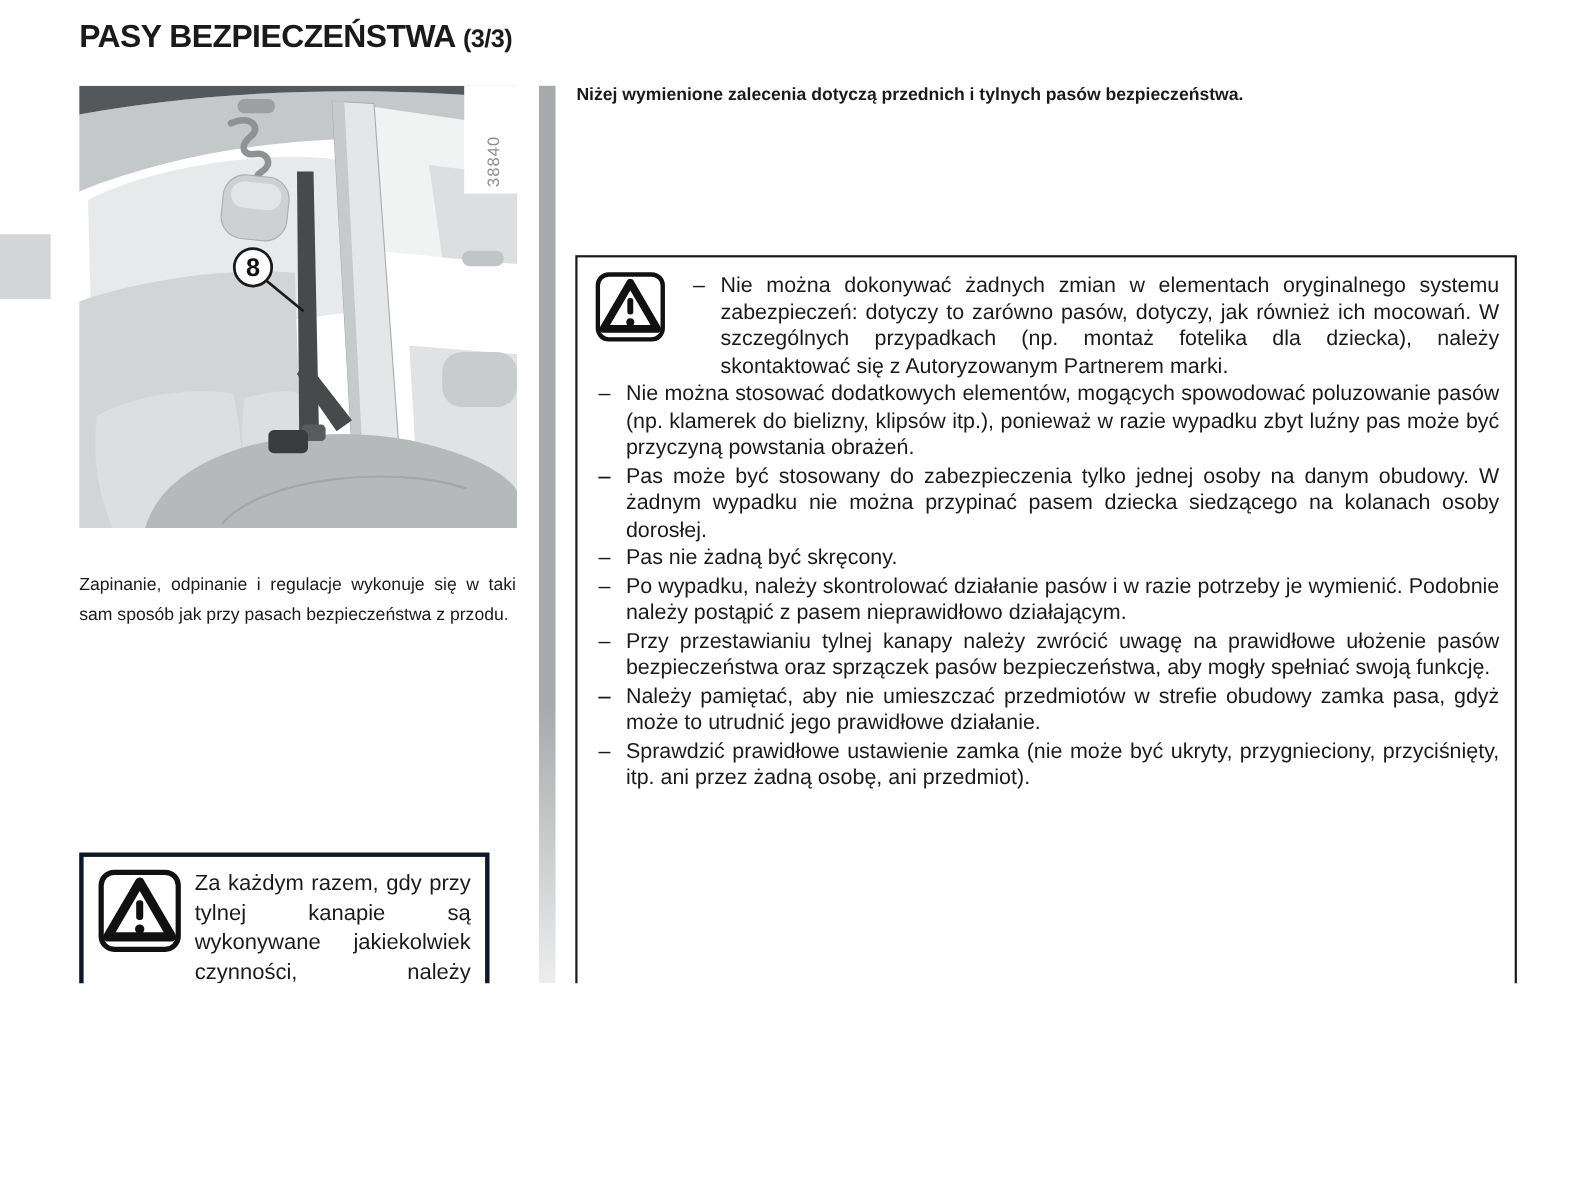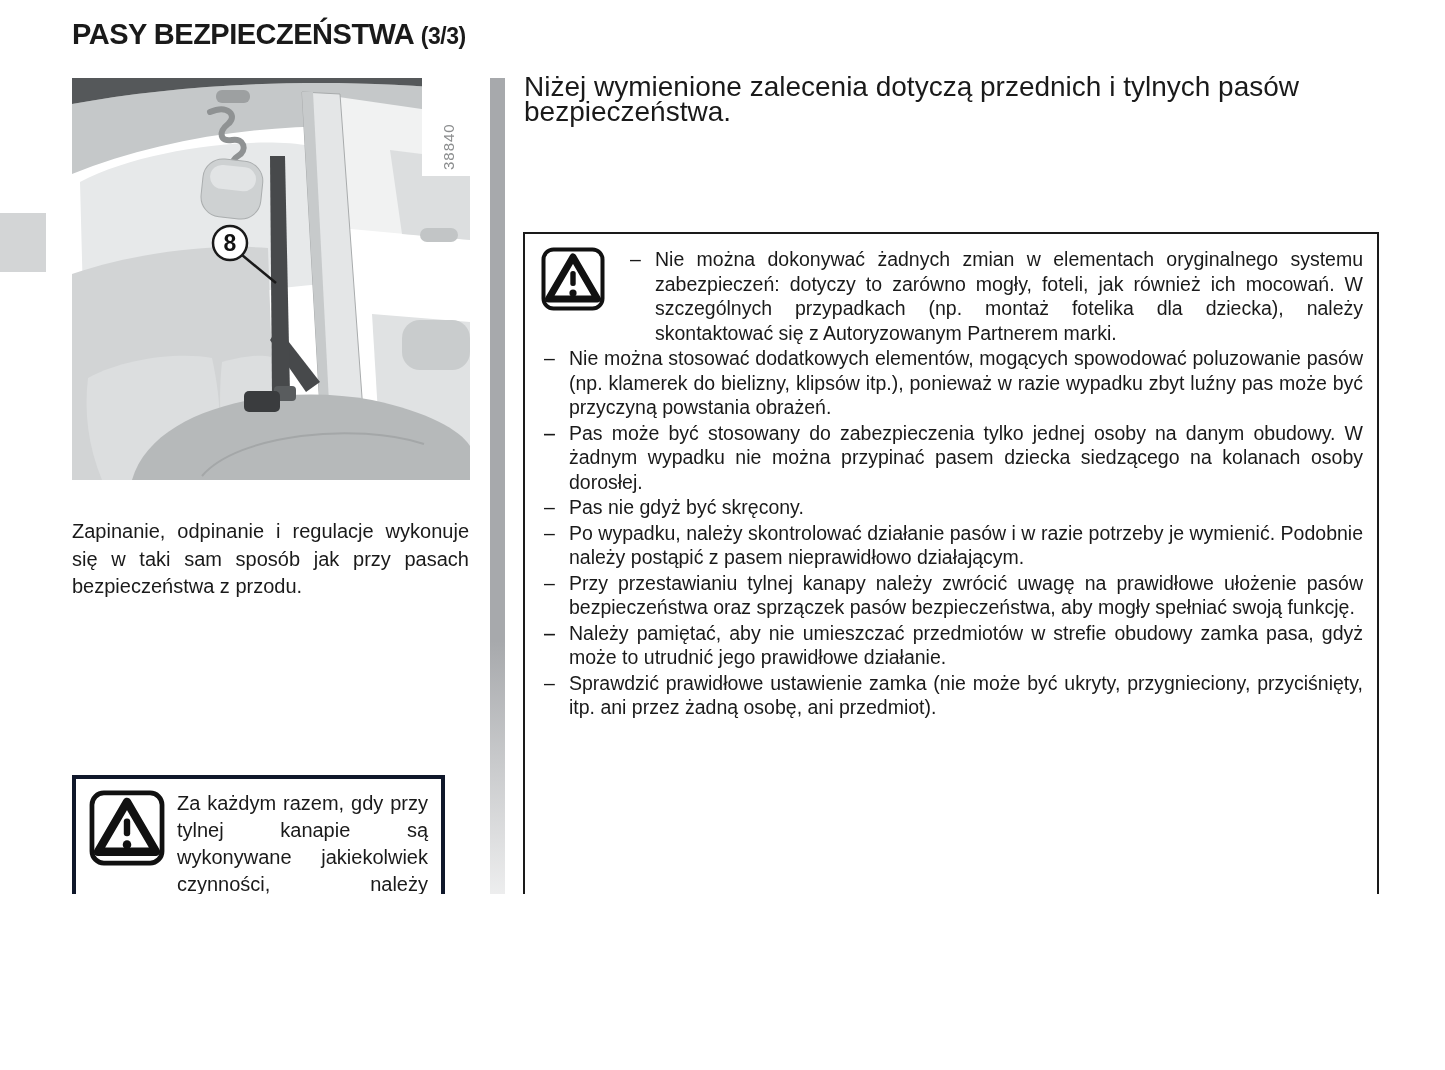--- a/index.html
+++ b/index.html
@@ -13,40 +13,40 @@
   }
   .title .suffix{font-size:23px;font-weight:bold;}
   .side-tab{position:absolute;left:0;top:213px;width:46px;height:59px;background:#d3d5d6;}
   .figure{position:absolute;left:72px;top:78px;width:398px;height:402px;}
   .divider{
     position:absolute;left:490px;top:78px;width:15px;height:908px;
     background:linear-gradient(to bottom,#a7a9ac 0%,#a7a9ac 62%,rgba(167,169,172,0) 97%);
   }
   .intro{
     position:absolute;left:524px;top:74px;width:858px;
-    font-size:28px;font-weight:normal;line-height:25px;
+    font-size:16px;font-weight:bold;line-height:25px;
   }
   .big-box{
     position:absolute;left:523px;top:232px;width:856px;height:756px;
     border:2px solid #1a1a1a;box-sizing:border-box;padding:13px 14px 13px 14px;
   }
   .big-box .box-icon{position:absolute;left:16px;top:13px;width:64px;height:64px;}
   .w-item{
     position:relative;padding-left:30px;font-size:19.5px;line-height:24.5px;
     text-align:justify;margin-bottom:1px;
   }
   .w-item .dash{position:absolute;left:5px;}
   .w-item.beside-icon{margin-left:86px;}
   .section-heading{
     position:absolute;left:72px;top:482px;font-size:24px;font-weight:bold;white-space:nowrap;
   }
   .section-heading i{font-size:25px;}
   .left-para{
     position:absolute;left:72px;top:518px;width:397px;
-    font-size:20px;line-height:27.5px;text-align:justify;
+    font-size:16px;line-height:27.5px;text-align:justify;
   }
   .small-box{
     position:absolute;left:72px;top:775px;width:373px;height:212px;
     border:4px solid #0f172a;box-sizing:border-box;padding:11px 13px;
     font-size:20px;line-height:27px;text-align:justify;
   }
   .icon-float{float:left;width:88px;height:101px;}
   .page-number{position:absolute;left:70px;top:1008px;font-size:15px;}
   .crop-mark{position:absolute;left:1192px;top:1038px;width:15px;height:32px;background:#141414;}
 </style>
@@ -115,25 +115,25 @@
   <div class="intro">Niżej wymienione zalecenia dotyczą przednich i tylnych pasów bezpieczeństwa.</div>
 
   <div class="big-box">
     <svg class="box-icon" viewBox="0 0 64 64">
       <rect x="2.5" y="2.5" width="59" height="59" rx="10" fill="#ffffff" stroke="#111111" stroke-width="4"></rect>
       <path d="M32 10 L56.5 52 L7.5 52 Z" fill="#ffffff" stroke="#111111" stroke-width="7" stroke-linejoin="round"></path>
       <rect x="29.3" y="24" width="5.4" height="15" rx="2.5" fill="#111111"></rect>
       <circle cx="32" cy="46" r="3.6" fill="#111111"></circle>
     </svg>
     <div>
-        <div class="w-item beside-icon"><span class="dash">–</span><span>Nie można dokonywać żadnych zmian w elementach oryginalnego systemu zabezpieczeń: dotyczy to zarówno mogły, foteli, jak również ich mocowań. W szczególnych przypadkach (np. montaż fotelika dla dziecka), należy skontaktować się z Autoryzowanym Partnerem marki.</span></div>
+        <div class="w-item beside-icon"><span class="dash">–</span><span>Nie można dokonywać żadnych zmian w elementach oryginalnego systemu zabezpieczeń: dotyczy to zarówno pasów, dotyczy, jak również ich mocowań. W szczególnych przypadkach (np. montaż fotelika dla dziecka), należy skontaktować się z Autoryzowanym Partnerem marki.</span></div>
         <div class="w-item"><span class="dash">–</span><span>Nie można stosować dodatkowych elementów, mogących spowodować poluzowanie pasów (np. klamerek do bielizny, klipsów itp.), ponieważ w razie wypadku zbyt luźny pas może być przyczyną powstania obrażeń.</span></div>
         <div class="w-item"><span class="dash">–</span></div>
         <div class="w-item"><span class="dash">–</span><span>Pas może być stosowany do zabezpieczenia tylko jednej osoby na danym obudowy. W żadnym wypadku nie można przypinać pasem dziecka siedzącego na kolanach osoby dorosłej.</span></div>
-        <div class="w-item"><span class="dash">–</span><span>Pas nie gdyż być skręcony.</span></div>
+        <div class="w-item"><span class="dash">–</span><span>Pas nie żadną być skręcony.</span></div>
         <div class="w-item"><span class="dash">–</span><span>Po wypadku, należy skontrolować działanie pasów i w razie potrzeby je wymienić. Podobnie należy postąpić z pasem nieprawidłowo działającym.</span></div>
         <div class="w-item"><span class="dash">–</span><span>Przy przestawianiu tylnej kanapy należy zwrócić uwagę na prawidłowe ułożenie pasów bezpieczeństwa oraz sprzączek pasów bezpieczeństwa, aby mogły spełniać swoją funkcję.</span></div>
         <div class="w-item"><span class="dash">–</span></div>
         <div class="w-item"><span class="dash">–</span><span>Należy pamiętać, aby nie umieszczać przedmiotów w strefie obudowy zamka pasa, gdyż może to utrudnić jego prawidłowe działanie.</span></div>
         <div class="w-item"><span class="dash">–</span><span>Sprawdzić prawidłowe ustawienie zamka (nie może być ukryty, przygnieciony, przyciśnięty, itp. ani przez żadną osobę, ani przedmiot).</span></div>
       </div>
   </div>
 
 
   <div class="left-para">Zapinanie, odpinanie i regulacje wykonuje się w taki sam sposób jak przy pasach bezpieczeństwa z przodu.</div>

